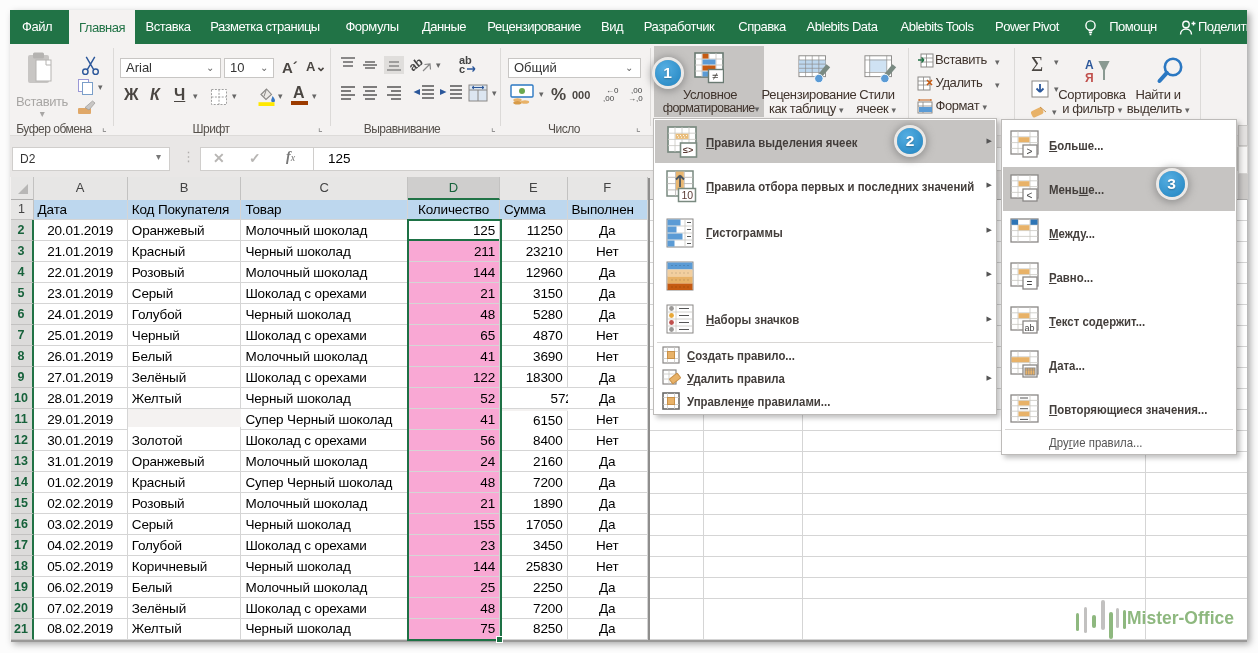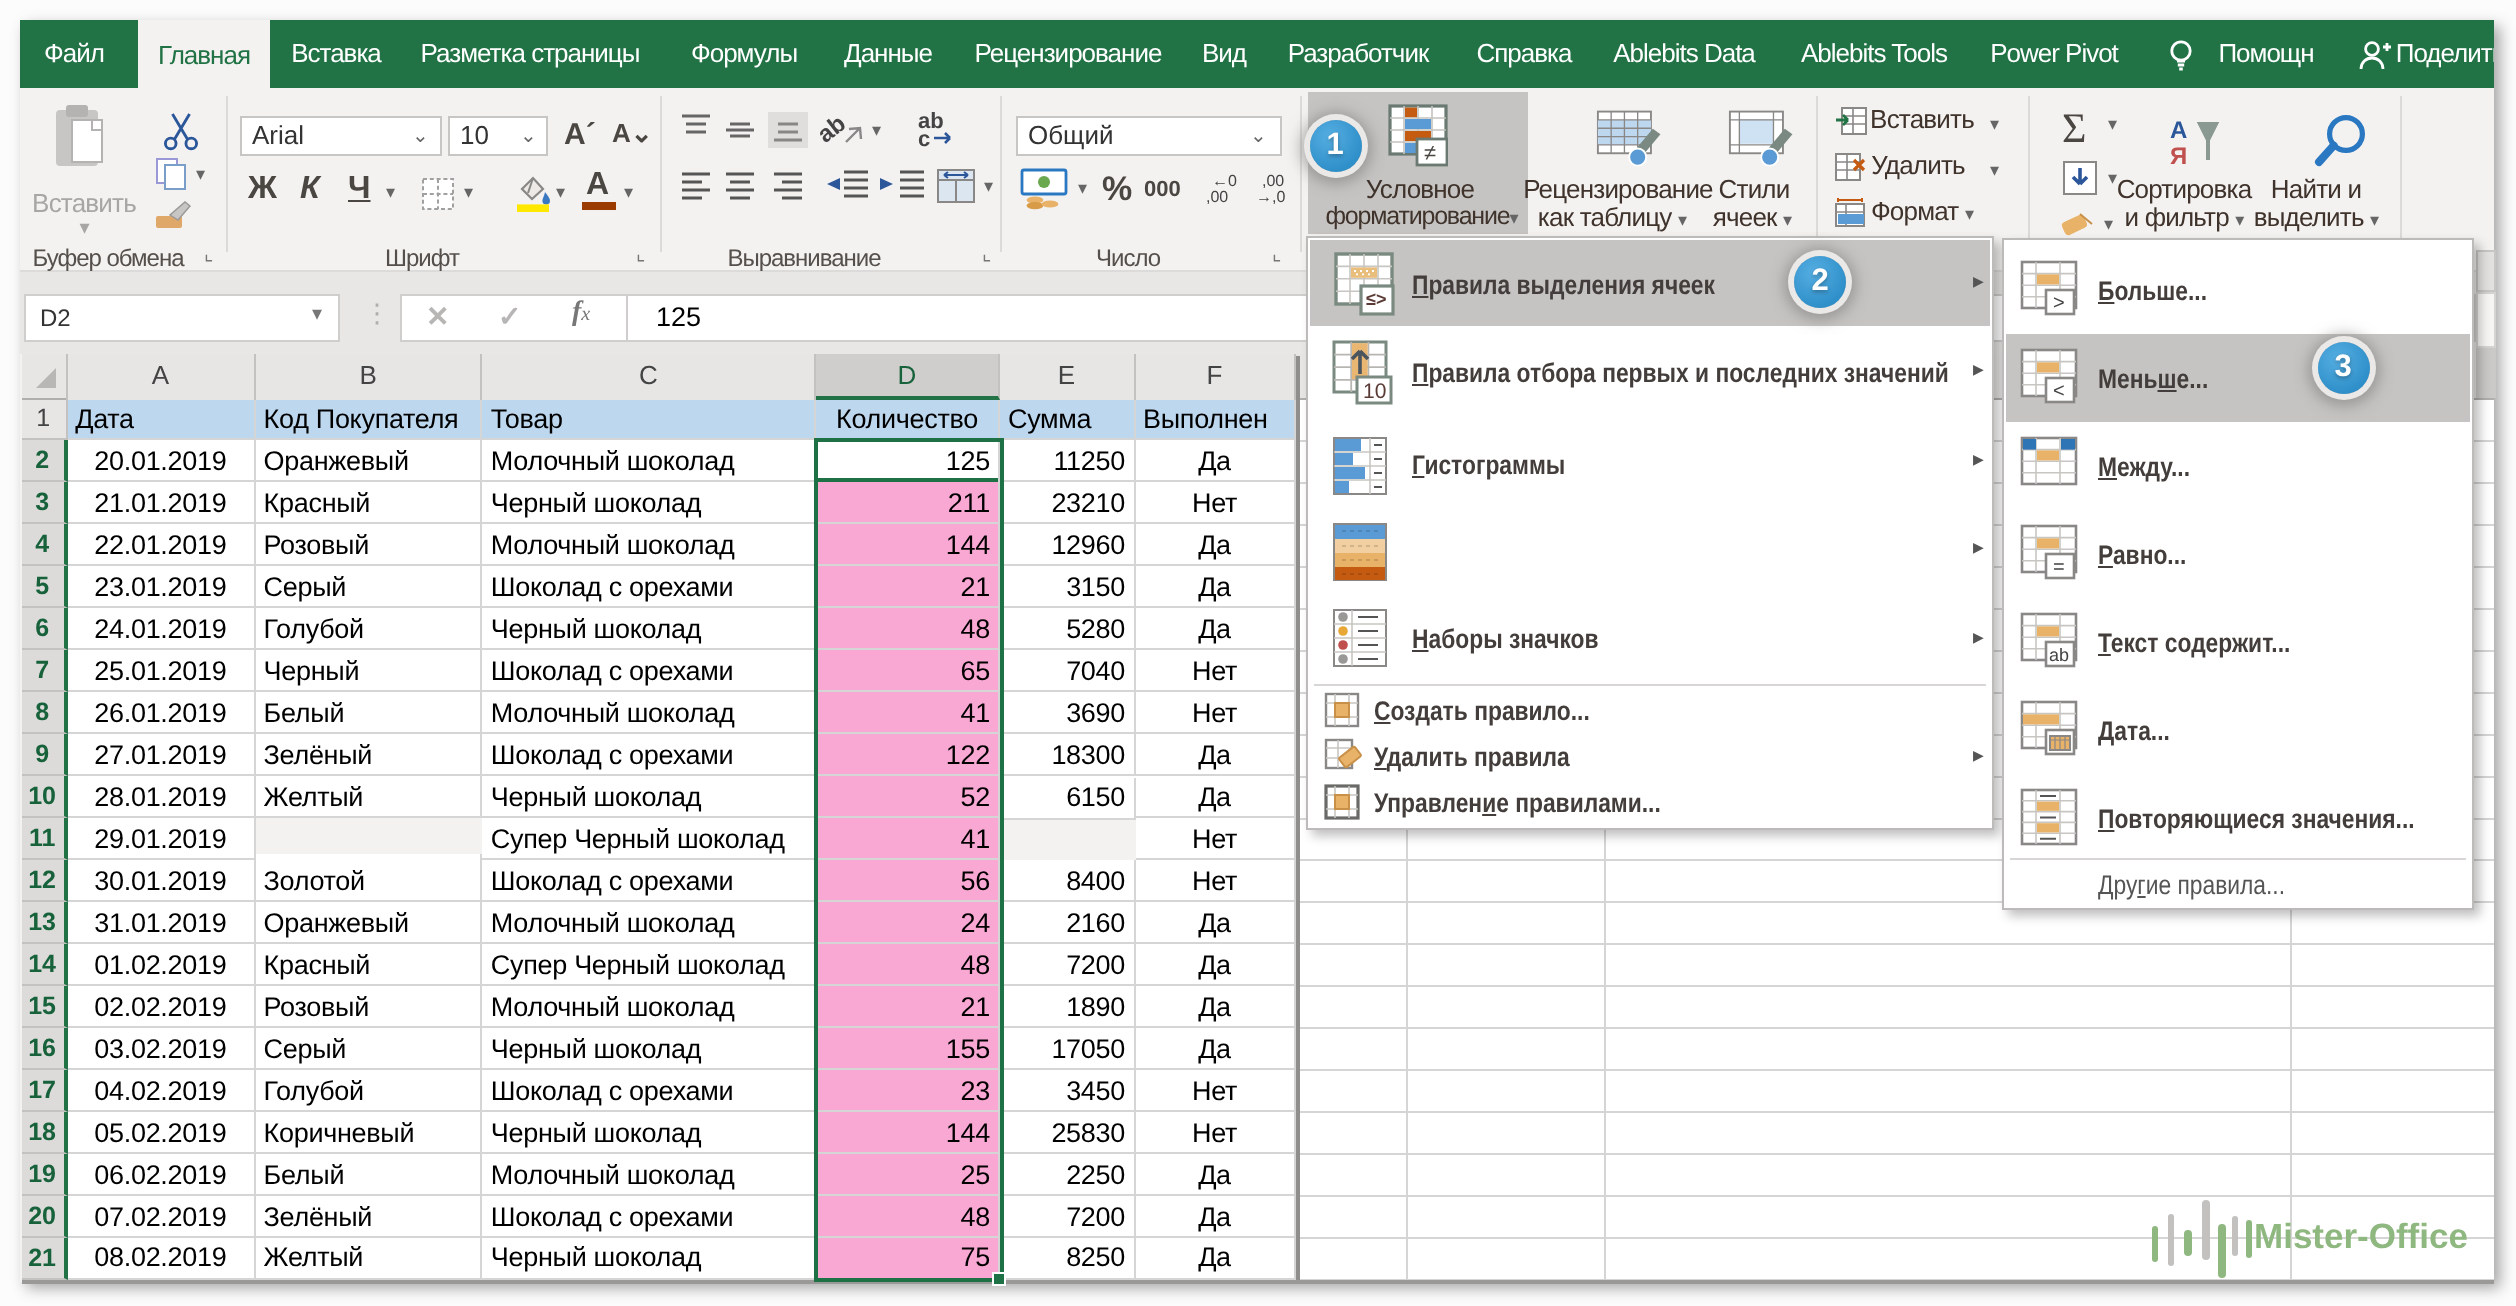--- a/index.html
+++ b/index.html
@@ -386,21 +386,21 @@
 <div class="cell ac" style="left:33.6px;top:304.38px;width:94.19999999999999px;height:20.98px">24.01.2019</div>
 <div class="cell al" style="left:127.8px;top:304.38px;width:113.60000000000001px;height:20.98px">Голубой</div>
 <div class="cell al" style="left:241.4px;top:304.38px;width:166.6px;height:20.98px">Черный шоколад</div>
 <div class="cell ar sel" style="left:408px;top:304.38px;width:92px;height:20.98px">48</div>
 <div class="cell ar" style="left:500px;top:304.38px;width:67.5px;height:20.98px">5280</div>
 <div class="cell ac" style="left:567.5px;top:304.38px;width:80.5px;height:20.98px">Да</div>
 <div class="cell ac" style="left:33.6px;top:325.35px;width:94.19999999999999px;height:20.98px">25.01.2019</div>
 <div class="cell al" style="left:127.8px;top:325.35px;width:113.60000000000001px;height:20.98px">Черный</div>
 <div class="cell al" style="left:241.4px;top:325.35px;width:166.6px;height:20.98px">Шоколад с орехами</div>
 <div class="cell ar sel" style="left:408px;top:325.35px;width:92px;height:20.98px">65</div>
-<div class="cell ar" style="left:500px;top:325.35px;width:67.5px;height:20.98px">7040</div>
+<div class="cell ar" style="left:500px;top:325.35px;width:67.5px;height:20.98px">4870</div>
 <div class="cell ac" style="left:567.5px;top:325.35px;width:80.5px;height:20.98px">Нет</div>
 <div class="cell ac" style="left:33.6px;top:346.33px;width:94.19999999999999px;height:20.98px">26.01.2019</div>
 <div class="cell al" style="left:127.8px;top:346.33px;width:113.60000000000001px;height:20.98px">Белый</div>
 <div class="cell al" style="left:241.4px;top:346.33px;width:166.6px;height:20.98px">Молочный шоколад</div>
 <div class="cell ar sel" style="left:408px;top:346.33px;width:92px;height:20.98px">41</div>
 <div class="cell ar" style="left:500px;top:346.33px;width:67.5px;height:20.98px">3690</div>
 <div class="cell ac" style="left:567.5px;top:346.33px;width:80.5px;height:20.98px">Нет</div>
 <div class="cell ac" style="left:33.6px;top:367.30px;width:94.19999999999999px;height:20.98px">27.01.2019</div>
 <div class="cell al" style="left:127.8px;top:367.30px;width:113.60000000000001px;height:20.98px">Зелёный</div>
 <div class="cell al" style="left:241.4px;top:367.30px;width:166.6px;height:20.98px">Шоколад с орехами</div>
@@ -410,21 +410,21 @@
 <div class="cell ac" style="left:33.6px;top:388.27px;width:94.19999999999999px;height:20.98px">28.01.2019</div>
 <div class="cell al" style="left:127.8px;top:388.27px;width:113.60000000000001px;height:20.98px">Желтый</div>
 <div class="cell al" style="left:241.4px;top:388.27px;width:166.6px;height:20.98px">Черный шоколад</div>
 <div class="cell ar sel" style="left:408px;top:388.27px;width:92px;height:20.98px">52</div>
 <div class="cell ar" style="left:500px;top:388.27px;width:85px;height:20.98px">5720</div>
 <div class="cell ac" style="left:567.5px;top:388.27px;width:80.5px;height:20.98px">Да</div>
 <div class="cell ac" style="left:33.6px;top:409.25px;width:94.19999999999999px;height:20.98px">29.01.2019</div>
 <div class="cell al" style="left:127.8px;top:427px;width:113.60000000000001px;height:20.98px">Серебряный</div>
 <div class="cell al" style="left:241.4px;top:409.25px;width:166.6px;height:20.98px">Супер Черный шоколад</div>
 <div class="cell ar sel" style="left:408px;top:409.25px;width:92px;height:20.98px">41</div>
-<div class="cell ar" style="left:500px;top:389px;width:67.5px;height:20.98px">6150</div>
+<div class="cell ar" style="left:500px;top:411px;width:67.5px;height:20.98px">6150</div>
 <div class="cell ac" style="left:567.5px;top:409.25px;width:80.5px;height:20.98px">Нет</div>
 <div class="cell ac" style="left:33.6px;top:430.23px;width:94.19999999999999px;height:20.98px">30.01.2019</div>
 <div class="cell al" style="left:127.8px;top:430.23px;width:113.60000000000001px;height:20.98px">Золотой</div>
 <div class="cell al" style="left:241.4px;top:430.23px;width:166.6px;height:20.98px">Шоколад с орехами</div>
 <div class="cell ar sel" style="left:408px;top:430.23px;width:92px;height:20.98px">56</div>
 <div class="cell ar" style="left:500px;top:430.23px;width:67.5px;height:20.98px">8400</div>
 <div class="cell ac" style="left:567.5px;top:430.23px;width:80.5px;height:20.98px">Нет</div>
 <div class="cell ac" style="left:33.6px;top:451.20px;width:94.19999999999999px;height:20.98px">31.01.2019</div>
 <div class="cell al" style="left:127.8px;top:451.20px;width:113.60000000000001px;height:20.98px">Оранжевый</div>
 <div class="cell al" style="left:241.4px;top:451.20px;width:166.6px;height:20.98px">Молочный шоколад</div>

